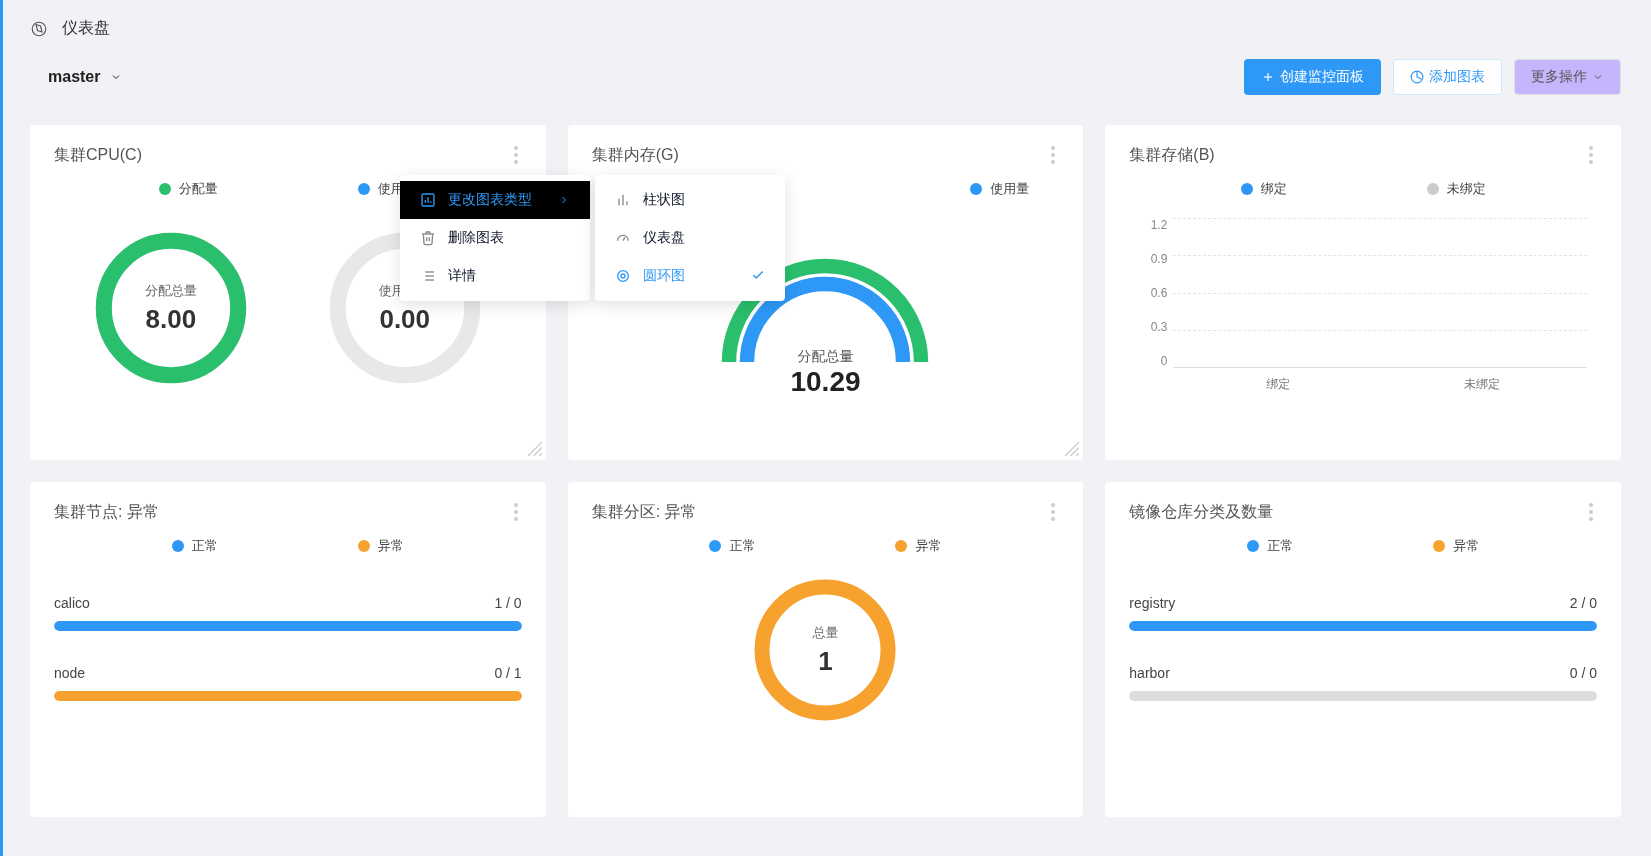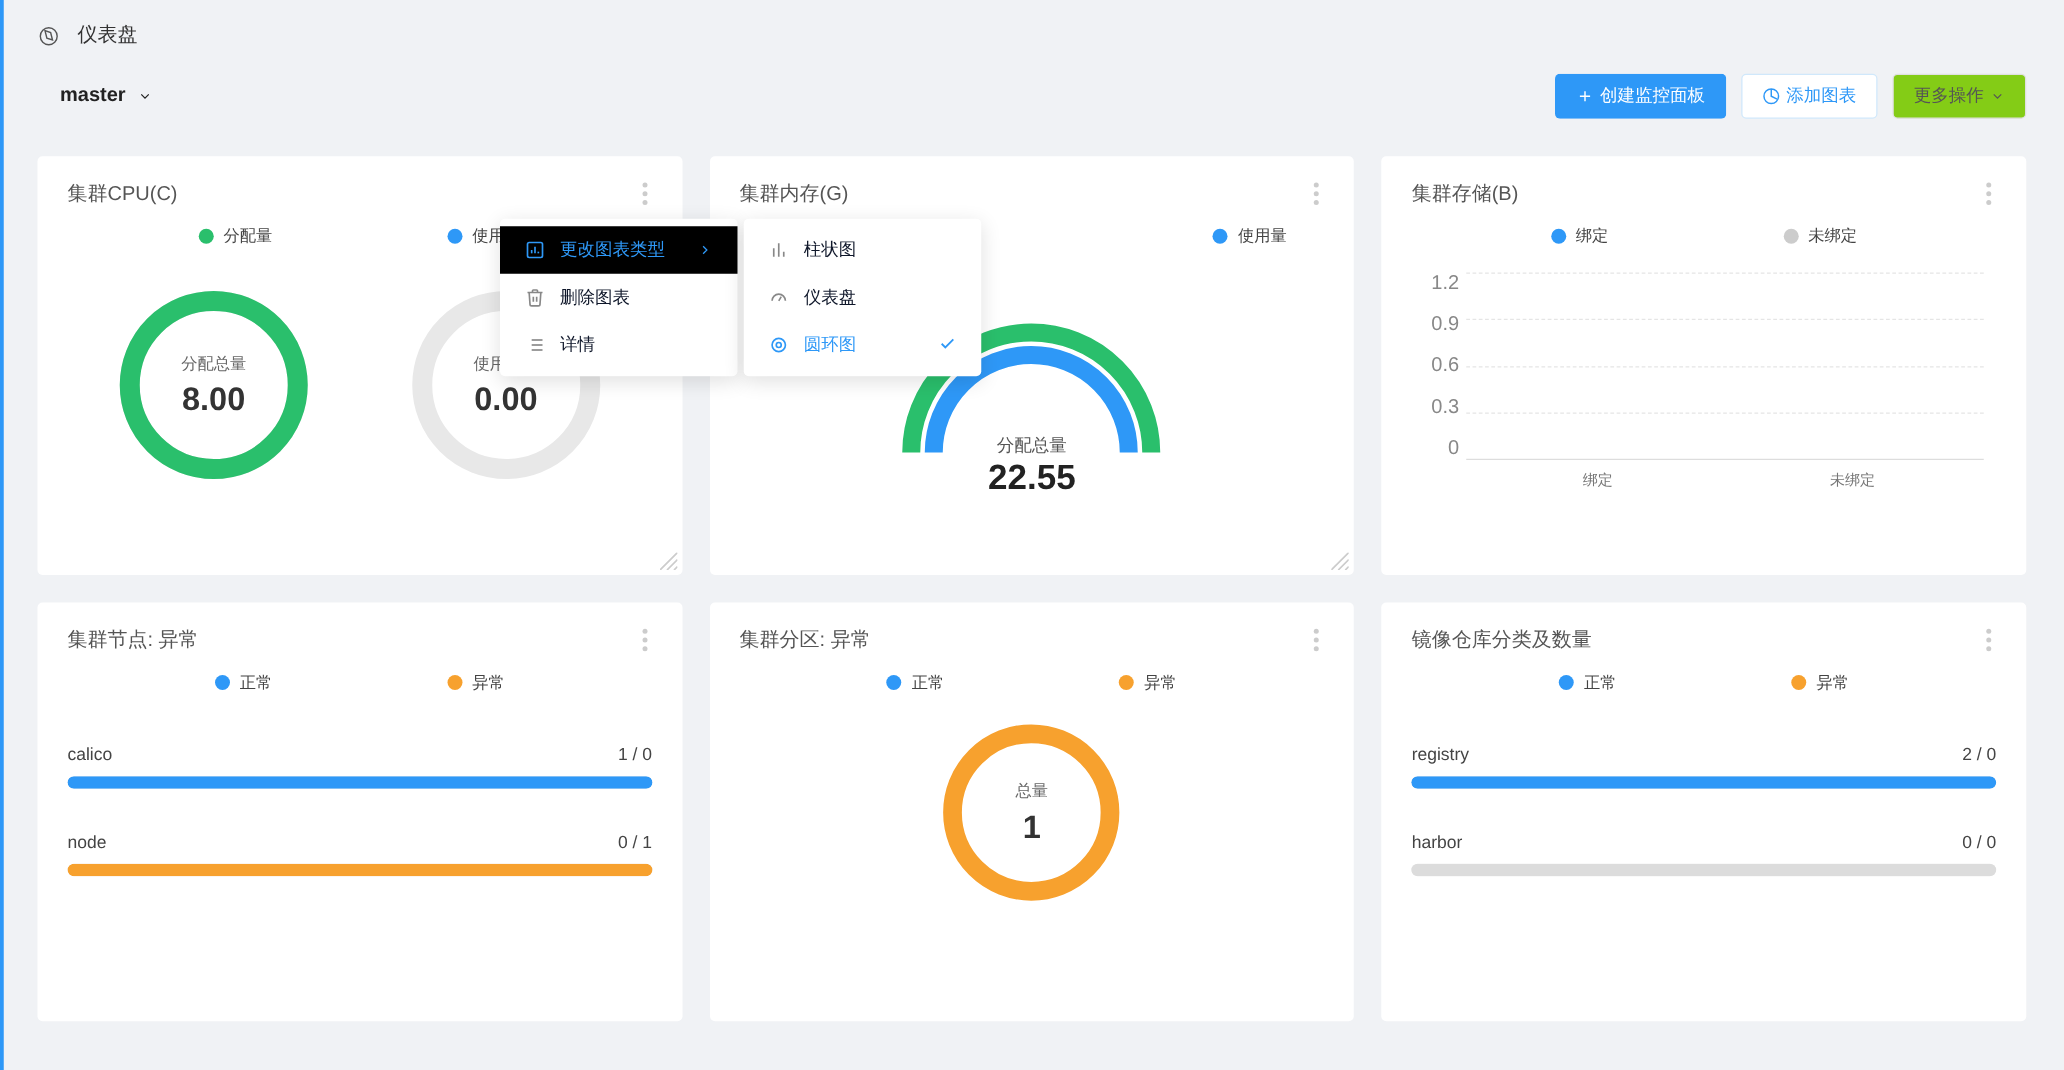--- a/index.html
+++ b/index.html
@@ -8,21 +8,21 @@
 .header { display: flex; align-items: center; padding: 18px 30px 14px; gap: 14px; }
 .header-icon { width: 18px; height: 18px; color: #555; }
 .header-title { font-size: 16px; color: #333; }
 .toolbar { display: flex; align-items: center; padding: 6px 30px 18px 48px; }
 .dashboard-name { font-size: 16px; font-weight: 600; color: #222; display: flex; align-items: center; gap: 10px; cursor: pointer; }
 .chevron { width: 12px; height: 12px; }
 .toolbar-actions { margin-left: auto; display: flex; gap: 12px; }
 .btn { padding: 8px 16px; border-radius: 4px; font-size: 14px; display: inline-flex; align-items: center; gap: 5px; cursor: pointer; border: 1px solid transparent; }
 .btn-primary { background: #2e98f7; color: #fff; }
 .btn-secondary { background: #fff; color: #2e98f7; border-color: #d0e8fb; }
-.btn-default { background: #84cc16; color: #555; border-color: #e0e0e0; }
+.btn-default { background: #c4b5fd; color: #555; border-color: #e0e0e0; }
 .grid { display: grid; grid-template-columns: repeat(3, 1fr); gap: 22px; padding: 12px 30px 30px; }
 .panel { background: #fff; border-radius: 4px; position: relative; padding: 20px 24px; min-height: 335px; }
 .panel-title { font-size: 16px; color: #555; margin-bottom: 14px; }
 .panel-more { position: absolute; top: 20px; right: 20px; width: 20px; height: 20px; cursor: pointer; display: flex; flex-direction: column; align-items: center; justify-content: center; gap: 3px; }
 .panel-more span { width: 4px; height: 4px; border-radius: 50%; background: #ccc; }
 .legend { display: flex; justify-content: center; gap: 140px; margin-bottom: 18px; }
 .legend-item { display: flex; align-items: center; gap: 8px; font-size: 13px; color: #444; font-family: Liberation Mono, monospace; }
 .dot { width: 12px; height: 12px; border-radius: 50%; display: inline-block; }
 .gauges { display: flex; justify-content: space-around; margin-top: 30px; }
 .gauge { width: 160px; height: 160px; position: relative; }
@@ -238,21 +238,21 @@
             <span class="dot" style="background:#2e98f7"></span>
             <span>使用量</span>
           </div>
       </div>
       <div class="arc-gauge">
         <svg class="arc-svg" viewBox="0 0 200 110">
           <path d="M 20 100 A 80 80 0 0 1 180 100" fill="none" stroke="#2abf6c" stroke-width="12"></path>
           <path d="M 35 100 A 65 65 0 0 1 165 100" fill="none" stroke="#2e98f7" stroke-width="12"></path>
         </svg>
         <span class="arc-label">分配总量</span>
-        <span class="arc-value">22.55</span>
+        <span class="arc-value">10.29</span>
       </div>
       <svg class="resize-handle" viewBox="0 0 10 10">
           <path d="M0 10 L10 0 M4 10 L10 4 M8 10 L10 8" stroke="currentColor" stroke-width="1"></path>
         </svg>
     </div>
 
     <div class="panel">
       <div class="panel-title">集群存储(B)</div>
       <div class="panel-more">
           <span></span>
@@ -264,21 +264,21 @@
             <span class="dot" style="background:#2e98f7"></span>
             <span>绑定</span>
           </div>
         <div class="legend-item">
             <span class="dot" style="background:#ccc"></span>
             <span>未绑定</span>
           </div>
       </div>
       <div class="bar-chart">
         <div style="display:flex;">
-          <div style="display:flex; flex-direction:column; justify-content:space-between; height:150px; font-size:16px; color:#888; text-align:right; width:34px; padding-right:6px;">
+          <div style="display:flex; flex-direction:column; justify-content:space-between; height:150px; font-size:12px; color:#888; text-align:right; width:34px; padding-right:6px;">
             <span>1.2</span>
             <span>0.9</span>
             <span>0.6</span>
             <span>0.3</span>
             <span>0</span>
           </div>
           <div class="bar-area" style="flex:1; margin-left:0;">
             <div class="grid-line" style="top:0%"></div>
             <div class="grid-line" style="top:25%"></div>
             <div class="grid-line" style="top:50%"></div>

